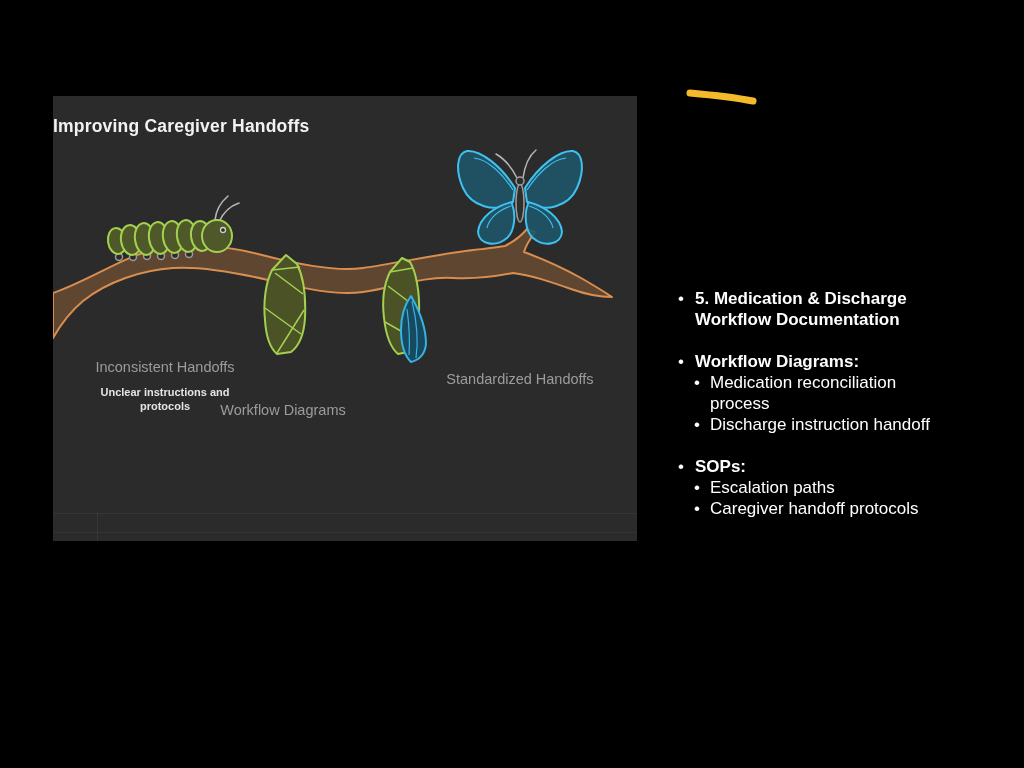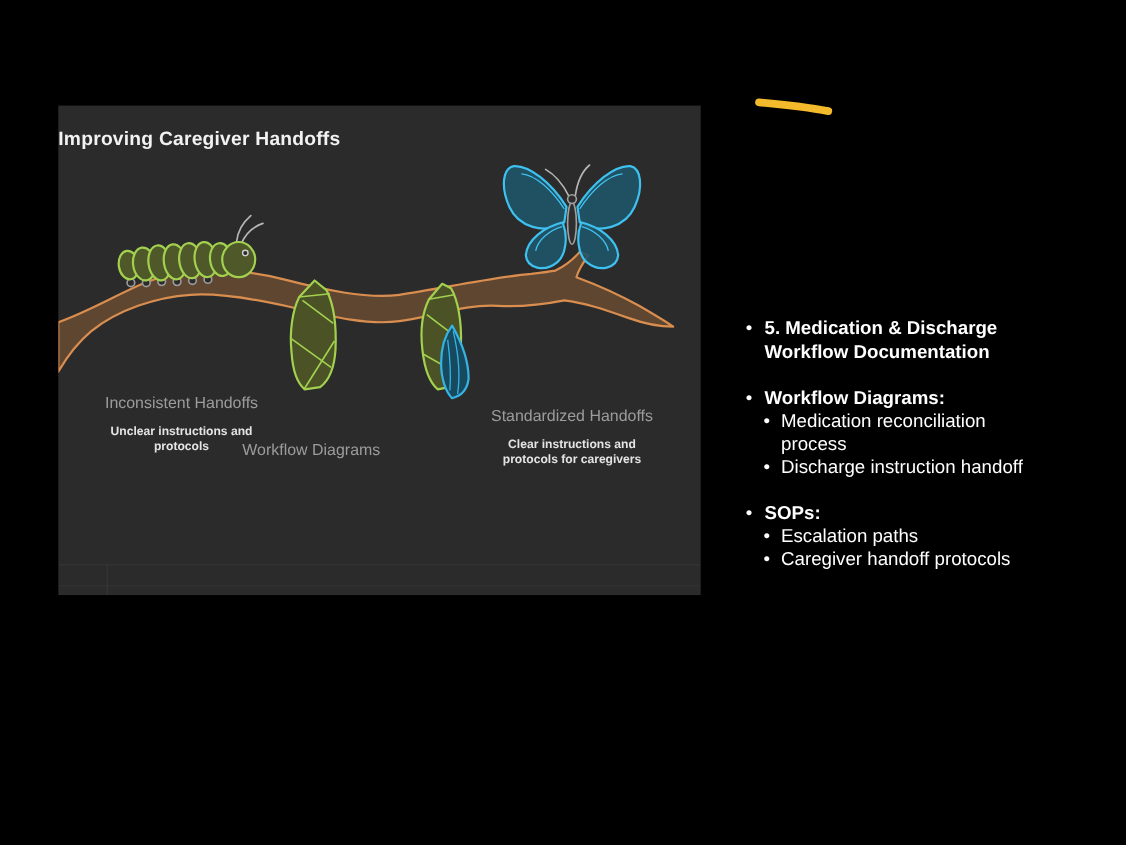--- a/index.html
+++ b/index.html
@@ -166,21 +166,20 @@
 
   <div class="stage stage-1">
     <div class="stage-heading">Inconsistent Handoffs</div>
     <div class="stage-desc">Unclear instructions and protocols</div>
   </div>
   <div class="stage stage-2">
     <div class="stage-heading">Workflow Diagrams</div>
   </div>
   <div class="stage stage-4">
     <div class="stage-heading">Standardized Handoffs</div>
-    <div class="stage-desc">Clear instructions and protocols for caregivers</div>
   </div>
 
   <div class="panel-rule-1"></div>
   <div class="panel-rule-2"></div>
   <div class="panel-rule-v"></div>
 </div>
 
 <svg class="pen-stroke" width="84" height="28" viewBox="0 0 84 28">
   <path d="M10,10 C 32,12 52,14 73,18" fill="none" stroke="#f3ba2b" stroke-width="7" stroke-linecap="round"></path>
 </svg>

